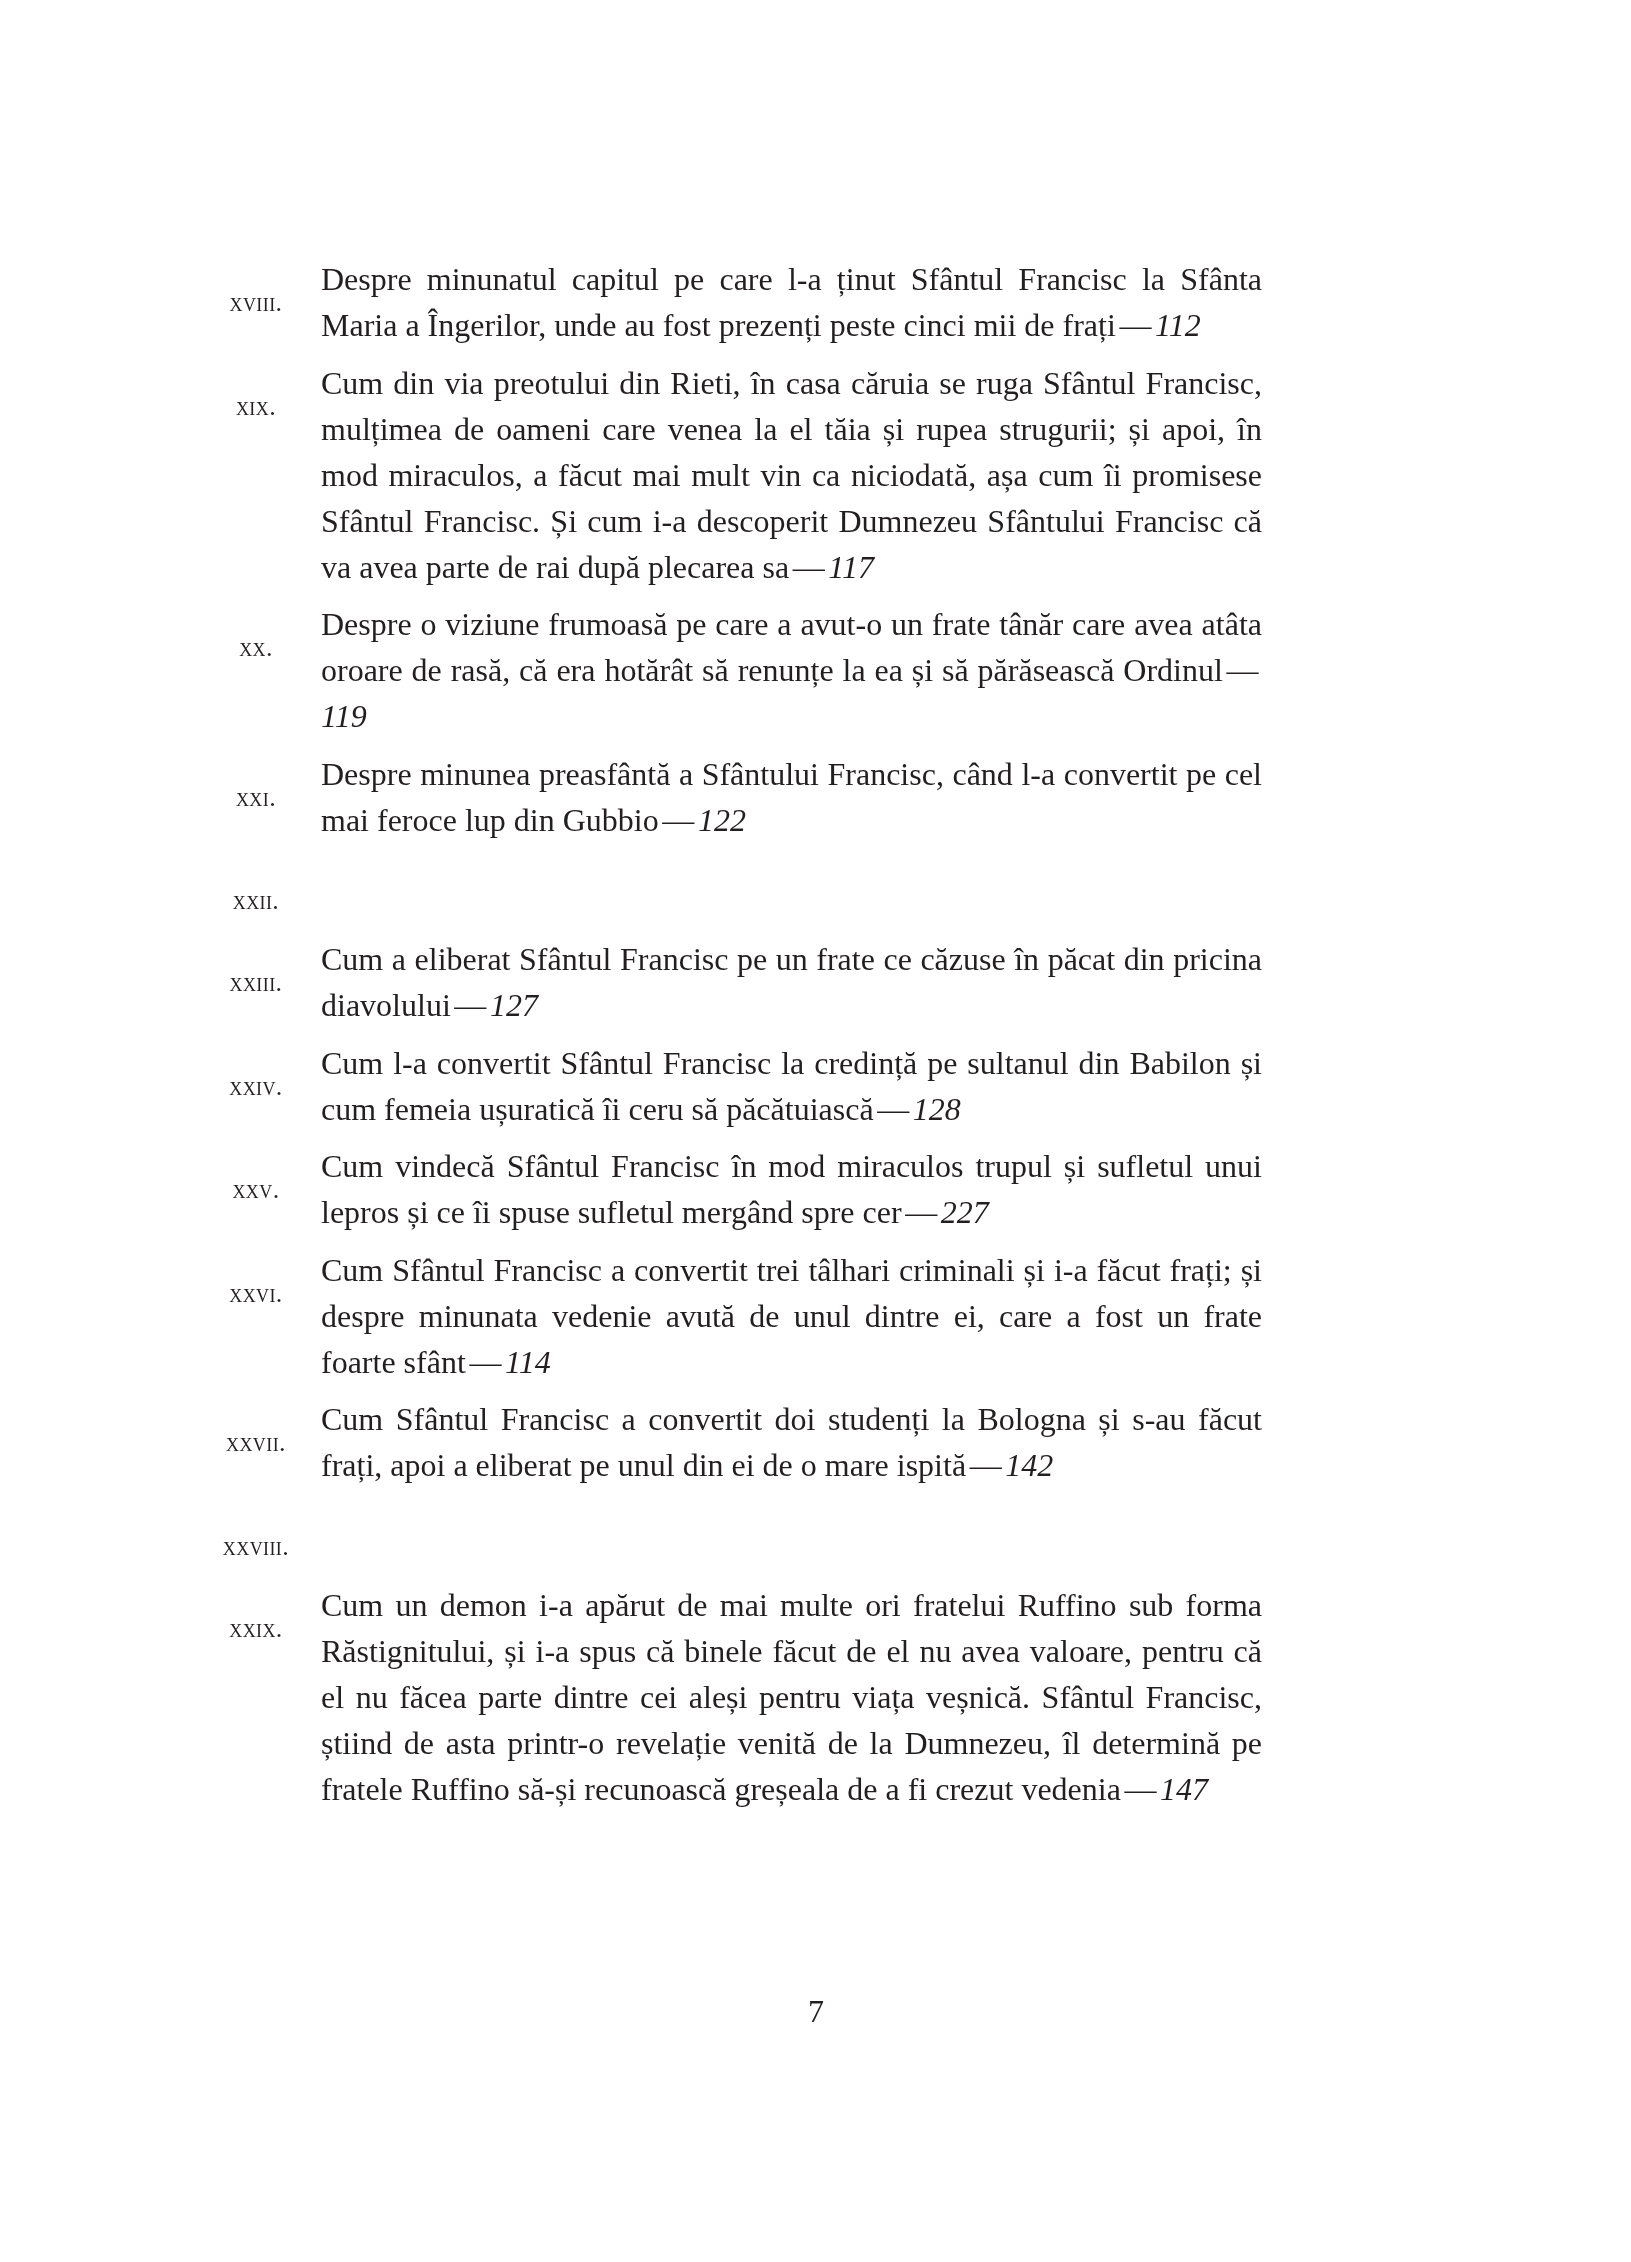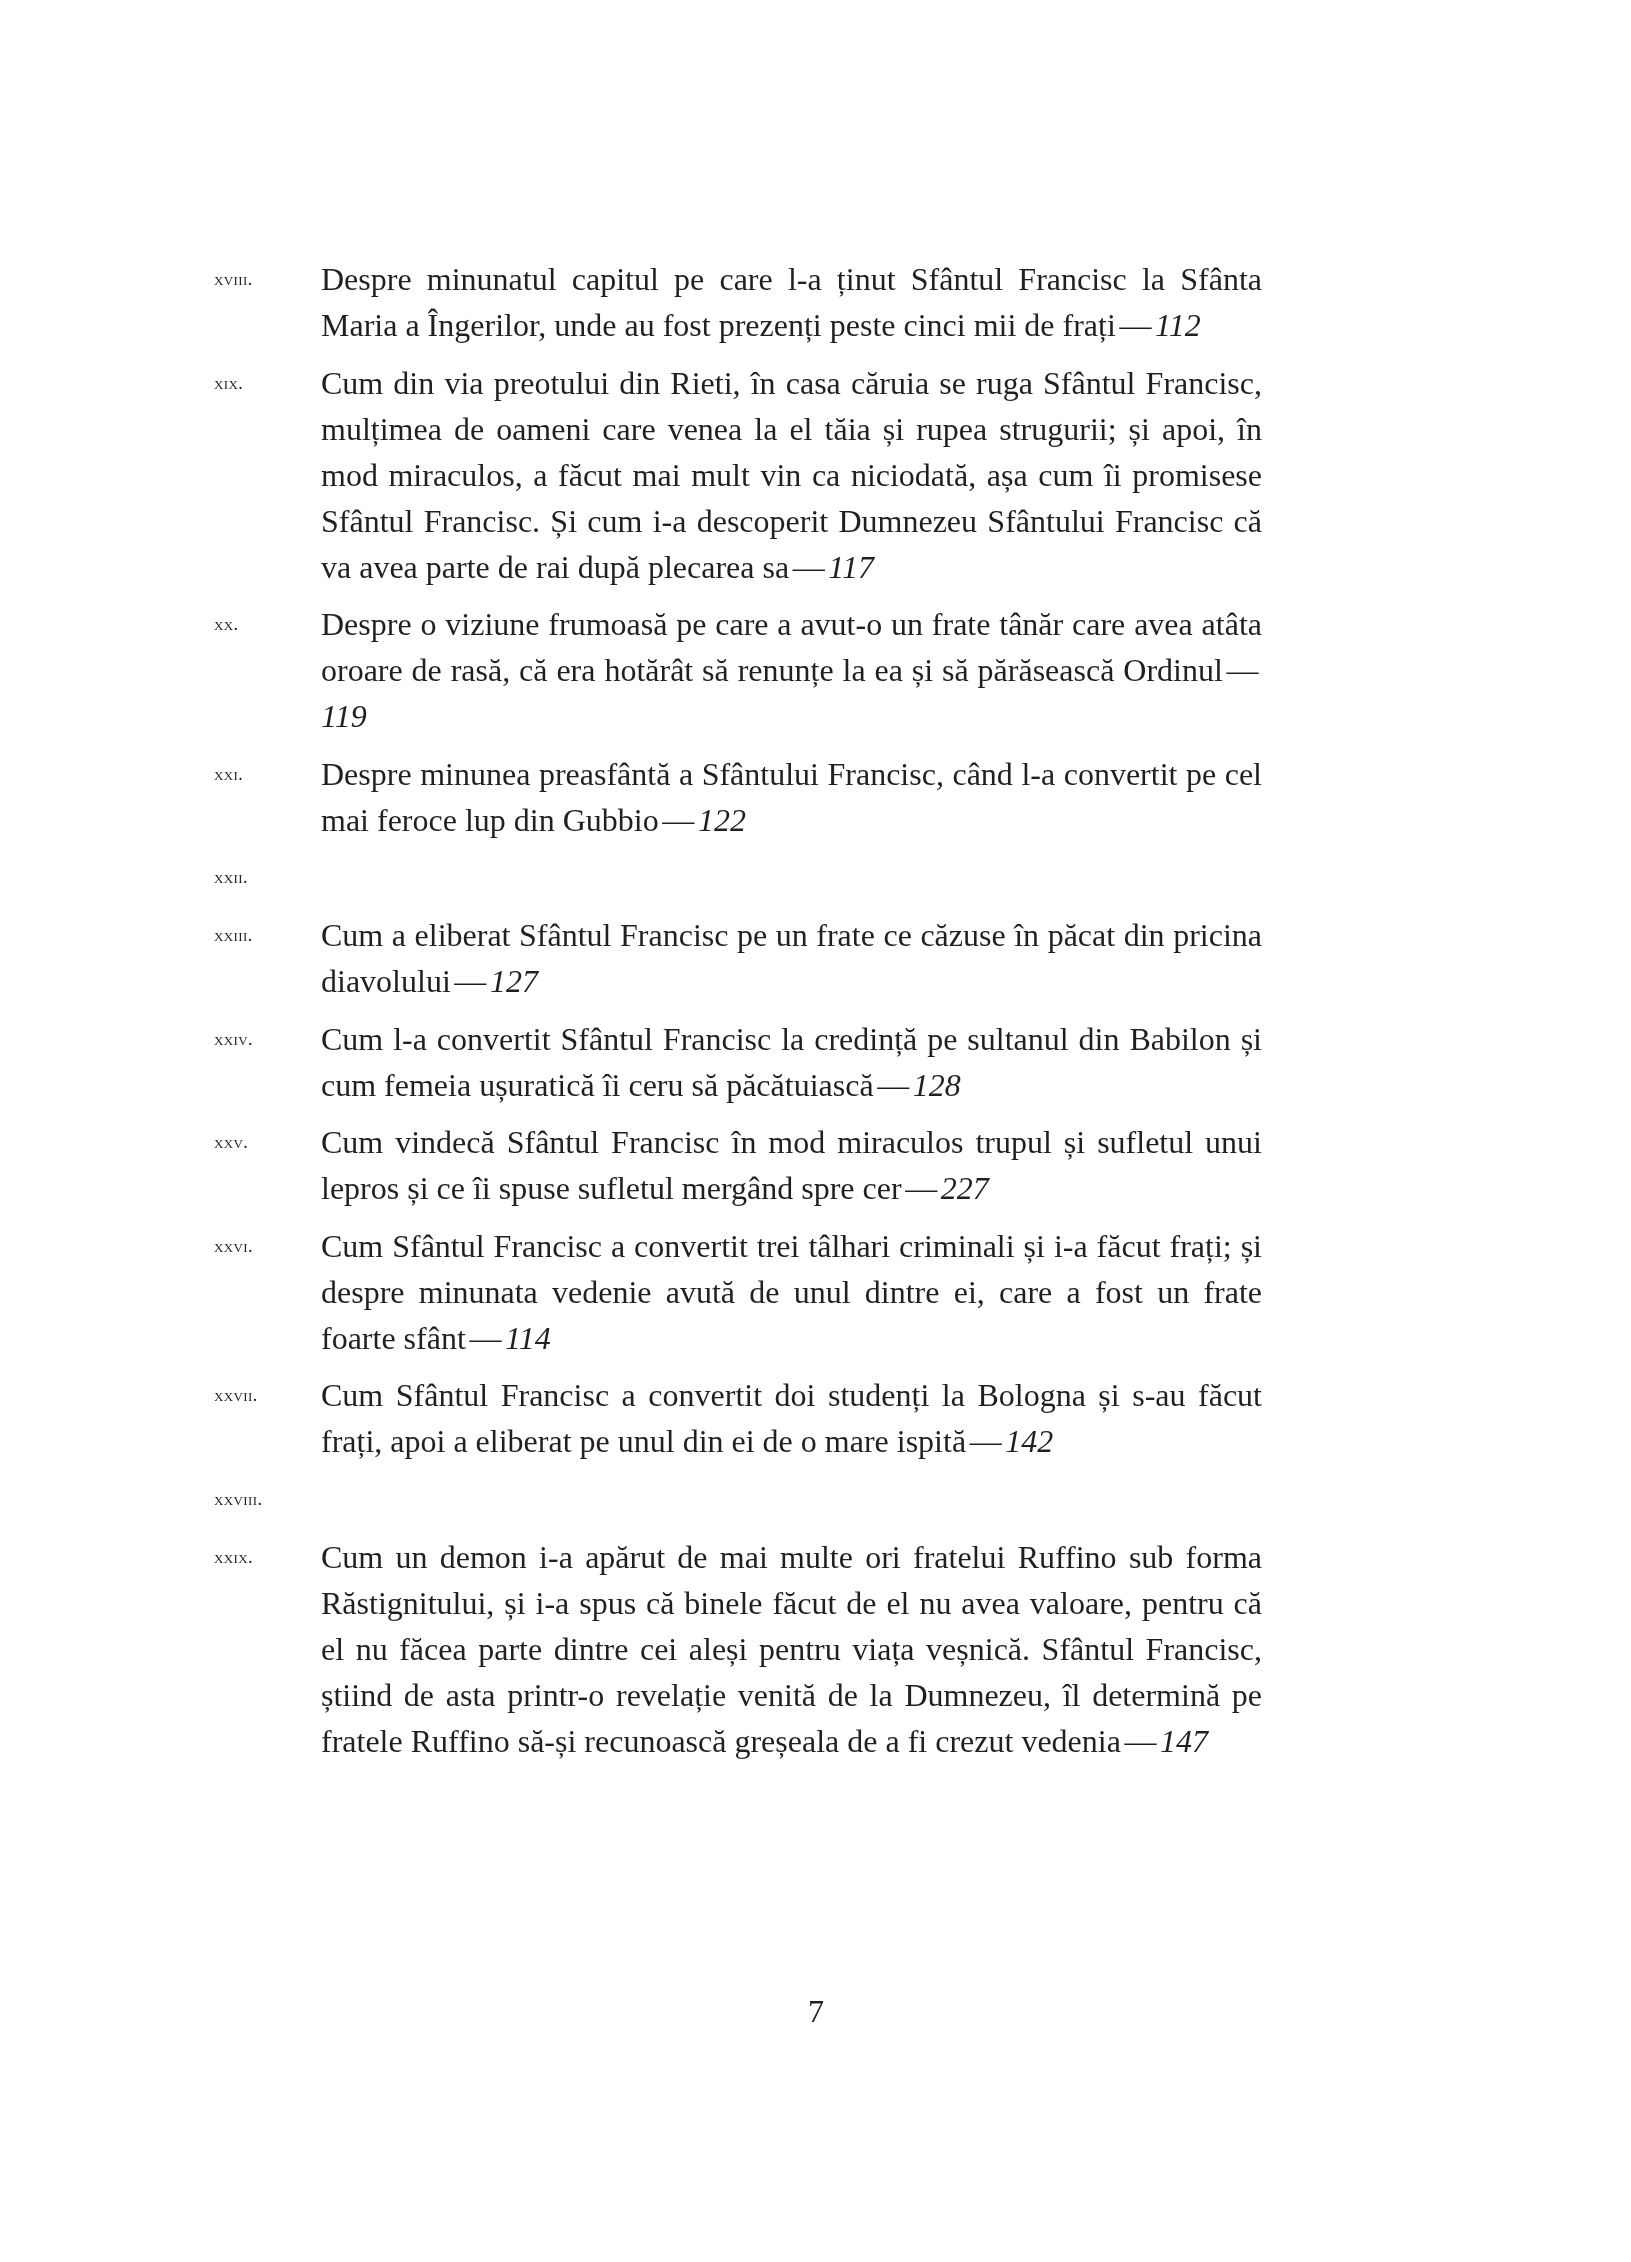--- a/index.html
+++ b/index.html
@@ -22,28 +22,29 @@
       width: 1048px;
     }
     .entry {
       display: flex;
       align-items: flex-start;
       margin-bottom: 11.6px;
     }
     .numeral {
       width: 107px;
       flex: 0 0 107px;
-      text-align: left;
+      text-align: center;
       padding-right: 23px;
       box-sizing: border-box;
-      font-size: 18px;
+      font-size: 26px;
       line-height: 46px;
       letter-spacing: 0.4px;
       font-variant: small-caps;
       text-transform: lowercase;
+      margin-top: 24px;
     }
     .text {
       flex: 1 1 auto;
       font-size: 32px;
       line-height: 46px;
       text-align: justify;
       text-align-last: left;
       hyphens: none;
     }
     .dash {

